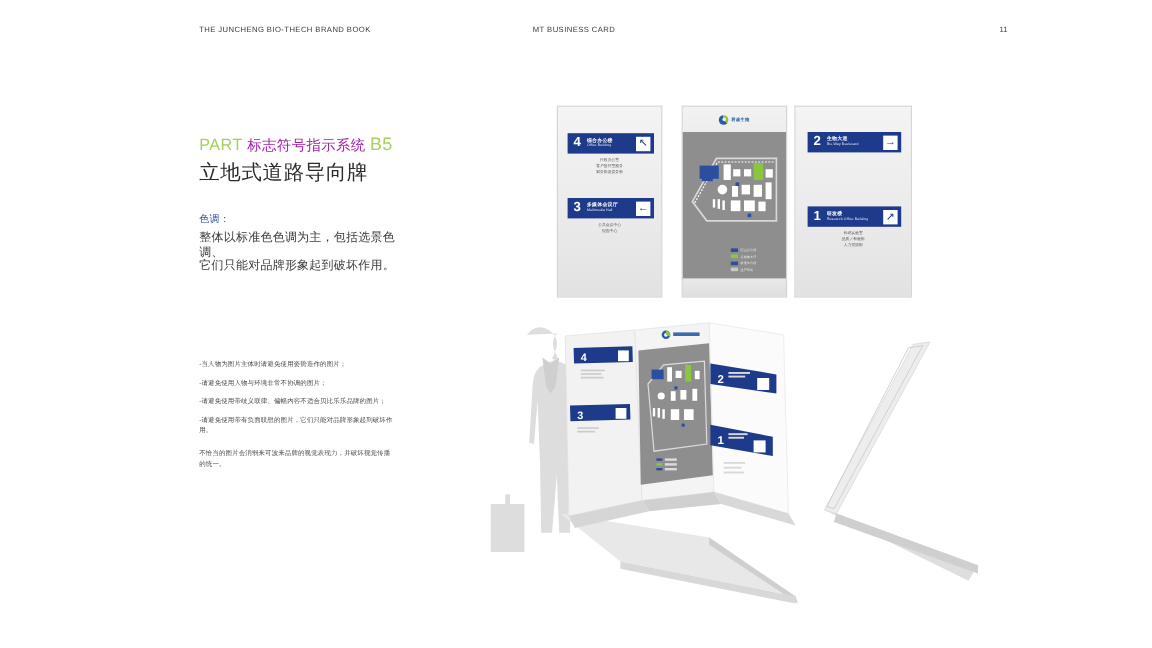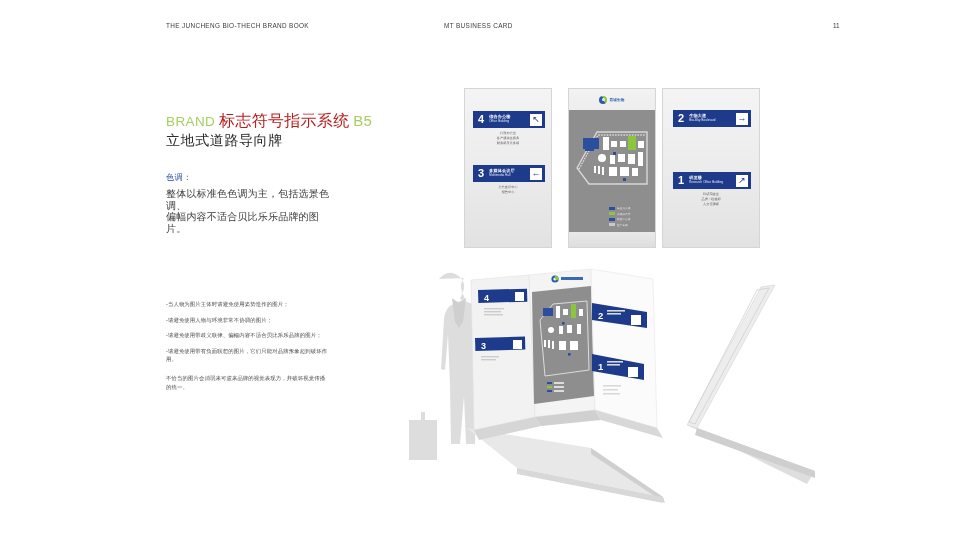--- a/index.html
+++ b/index.html
@@ -13,23 +13,23 @@
   .page-header { position:absolute; top:22px; left:0; width:960px; height:14px; }
   .hdr-left  { position:absolute; left:166px; top:0; font-size:6.4px; letter-spacing:.35px; color:#3a3a3a; white-space:nowrap; }
   .hdr-mid   { position:absolute; left:444px; top:0; font-size:6.4px; letter-spacing:.35px; color:#3a3a3a; white-space:nowrap; }
   .hdr-page  { position:absolute; left:833px; top:0; font-size:6.4px; color:#3a3a3a; }
 
   
   .left-col { position:absolute; left:166px; top:112px; width:172px; }
 
   .title-row { font-size:13.5px; line-height:17px; white-space:nowrap; }
   .t-part { color:#a6cf5e; letter-spacing:.4px; }
-  .t-cn   { color:#b91c1c; font-size:16px; letter-spacing:.3px; }
+  .t-cn   { color:#a21caf; font-size:12px; letter-spacing:.3px; }
   .t-b5   { color:#a6cf5e; font-size:15px; letter-spacing:.2px; }
-  .title-sub { margin-top:2px; font-size:14px; color:#2b2b2b; letter-spacing:.6px; }
+  .title-sub { margin-top:2px; font-size:17px; color:#2b2b2b; letter-spacing:.6px; }
 
   .sec { margin-top:22px; }
   .sec-head { color:#2b4f9e; font-size:8.2px; letter-spacing:.4px; margin-bottom:5px; }
   .sec-body { color:#3a3a3a; font-size:10px; line-height:11.5px; letter-spacing:.2px; }
 
   .notes { position:absolute; left:166px; top:300px; width:162px; }
   .note { color:#4a4a4a; font-size:5.4px; line-height:8.6px; letter-spacing:.1px; margin-bottom:7px; }
   .note.last { margin-top:10px; }
 
   
@@ -96,31 +96,31 @@
 
 <div class="page-header">
   <div class="hdr-left">THE JUNCHENG BIO-THECH BRAND BOOK</div>
   <div class="hdr-mid">MT BUSINESS CARD</div>
   <div class="hdr-page">11</div>
 </div>
 
 <div class="left-col">
 
   <div class="title-row">
-    <span class="t-part">BRAND</span>
+    <span class="t-part">PART</span>
     <span class="t-cn">标志符号指示系统</span>
     <span class="t-b5">B5</span>
   </div>
   <div class="title-sub">立地式道路导向牌</div>
 
   <div class="sec">
     <div class="sec-head">色调：</div>
     <div class="sec-body">
       <div>整体以标准色色调为主，包括选景色调、</div>
-      <div>偏幅内容不适合贝比乐乐品牌的图片。</div>
+      <div>它们只能对品牌形象起到破坏作用。</div>
     </div>
   </div>
 
 </div>
 
 <div class="notes">
   <div class="note">-当人物为图片主体时请避免使用姿势造作的图片；</div>
   <div class="note">-请避免使用人物与环境非常不协调的图片；</div>
   <div class="note">-请避免使用带歧义联律、偏幅内容不适合贝比乐乐品牌的图片；</div>
   <div class="note">-请避免使用带有负面联想的图片，它们只能对品牌形象起到破坏作用。</div>

